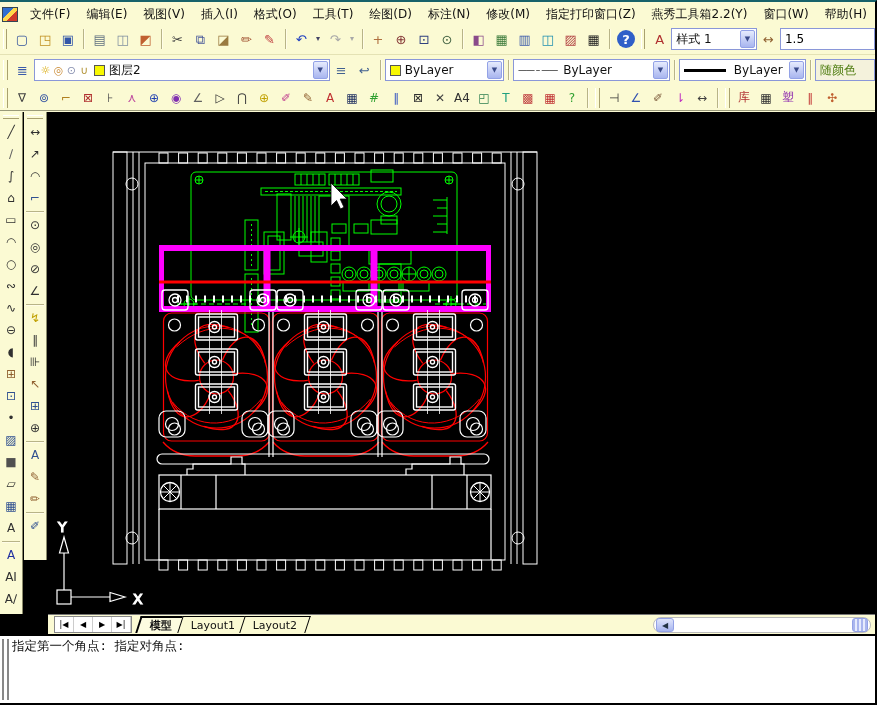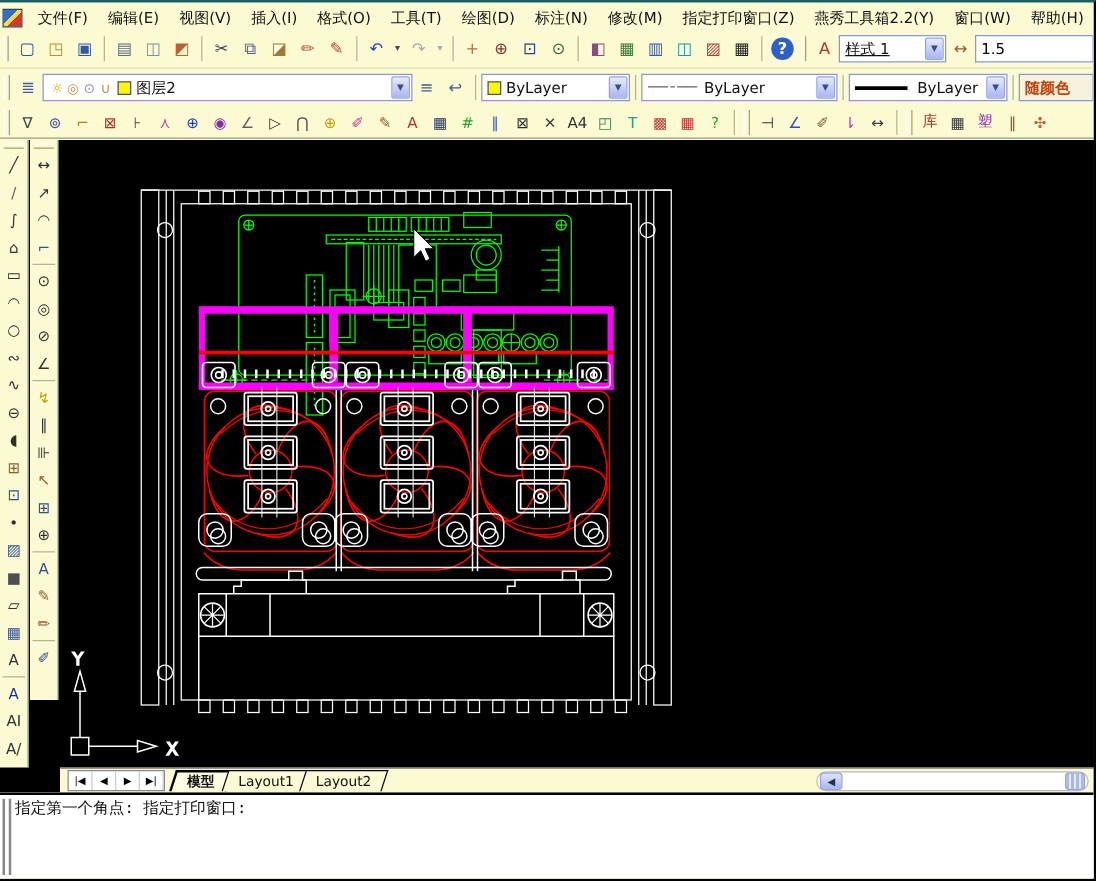--- a/index.html
+++ b/index.html
@@ -29,21 +29,21 @@
     font-weight:bold;margin:0 3px;}
   .combo{height:22px;background:#fff;border:1px solid #8a97d8;display:flex;align-items:center;
     font-size:12px;padding:0 18px 0 4px;position:relative;white-space:nowrap;overflow:hidden;}
   .combo .arrow{position:absolute;right:1px;top:1px;bottom:1px;width:15px;
     background:linear-gradient(#e6ebfd,#a8b5ef);border:1px solid #93a2e6;border-radius:2px;
     display:flex;align-items:center;justify-content:center;font-size:7px;color:#3a4a8a;}
   .swatch{width:11px;height:11px;background:#f8f800;border:1px solid #555;margin-right:4px;flex:none;}
   .mini{width:13px;height:16px;display:flex;align-items:center;justify-content:center;font-size:11px;}
   .ltpattern{font-size:9px;letter-spacing:-1px;margin-right:6px;color:#000;}
   .lwline{width:42px;height:0;border-top:3px solid #000;margin-right:8px;}
-  .disabled{color:#c2410c;background:#f4f2dc;font-weight:bold;}
+  .disabled{color:#4d7c0f;background:#f4f2dc;}
   .field{height:22px;width:95px;background:#fff;border:1px solid #8a97d8;font-size:12px;
     font-family:"DejaVu Sans",sans-serif;padding:0 4px;}
   
   .main{position:absolute;left:0;top:110px;width:877px;height:522px;background:#000;}
   .lcol{position:absolute;top:0;width:23px;background:#fbfad3;border-right:1px solid #8a8a6a;
     display:flex;flex-direction:column;align-items:center;}
   .lcol1{left:0;height:502px;}
   .lcol2{left:24px;height:448px;}
   .hgrip{height:4px;width:16px;border-top:1px solid #fff;border-bottom:1px solid #a8a070;margin:3px 0 2px;}
   .hsep{height:1px;width:18px;background:#b8b488;box-shadow:0 1px 0 #fffde8;margin:2px 0;}
@@ -142,21 +142,21 @@
         <div class="tbtn" style="color: rgb(32, 32, 32);">▦</div>
       </div>
     <div class="sep"></div>
     <div class="tgroup">
         <div class="tbtn help" style="color: rgb(255, 255, 255);">?</div>
       </div>
     <div class="grip"></div>
     <div class="tgroup">
         <div class="tbtn" style="color: rgb(176, 48, 48);">A</div>
       </div>
-    <div class="combo" style="width:104px;text-decoration:underline;">
+    <div class="combo" style="width:104px;">
       <span>样式 1</span>
       <span class="arrow">▼</span>
     </div>
     <div class="tgroup">
         <div class="tbtn" style="color: rgb(144, 96, 48);">↔</div>
       </div>
     <input class="field" value="1.5" style="">
   </div>
 
   <div class="bar row3">
@@ -580,17 +580,17 @@
       </div>
     <div class="hscroll">
       <div class="scrollbtn">◀</div>
       <div class="scrollgrip"></div>
     </div>
   </div>
 
   <div class="cmd">
     <div class="cmdgrip"></div>
     <div class="cmdlines">
-        <div>指定第一个角点: 指定打印窗口:</div>
+        <div>指定第一个角点: 指定对角点:</div>
       </div>
   </div>
 
 </div>
 
 </body></html>

